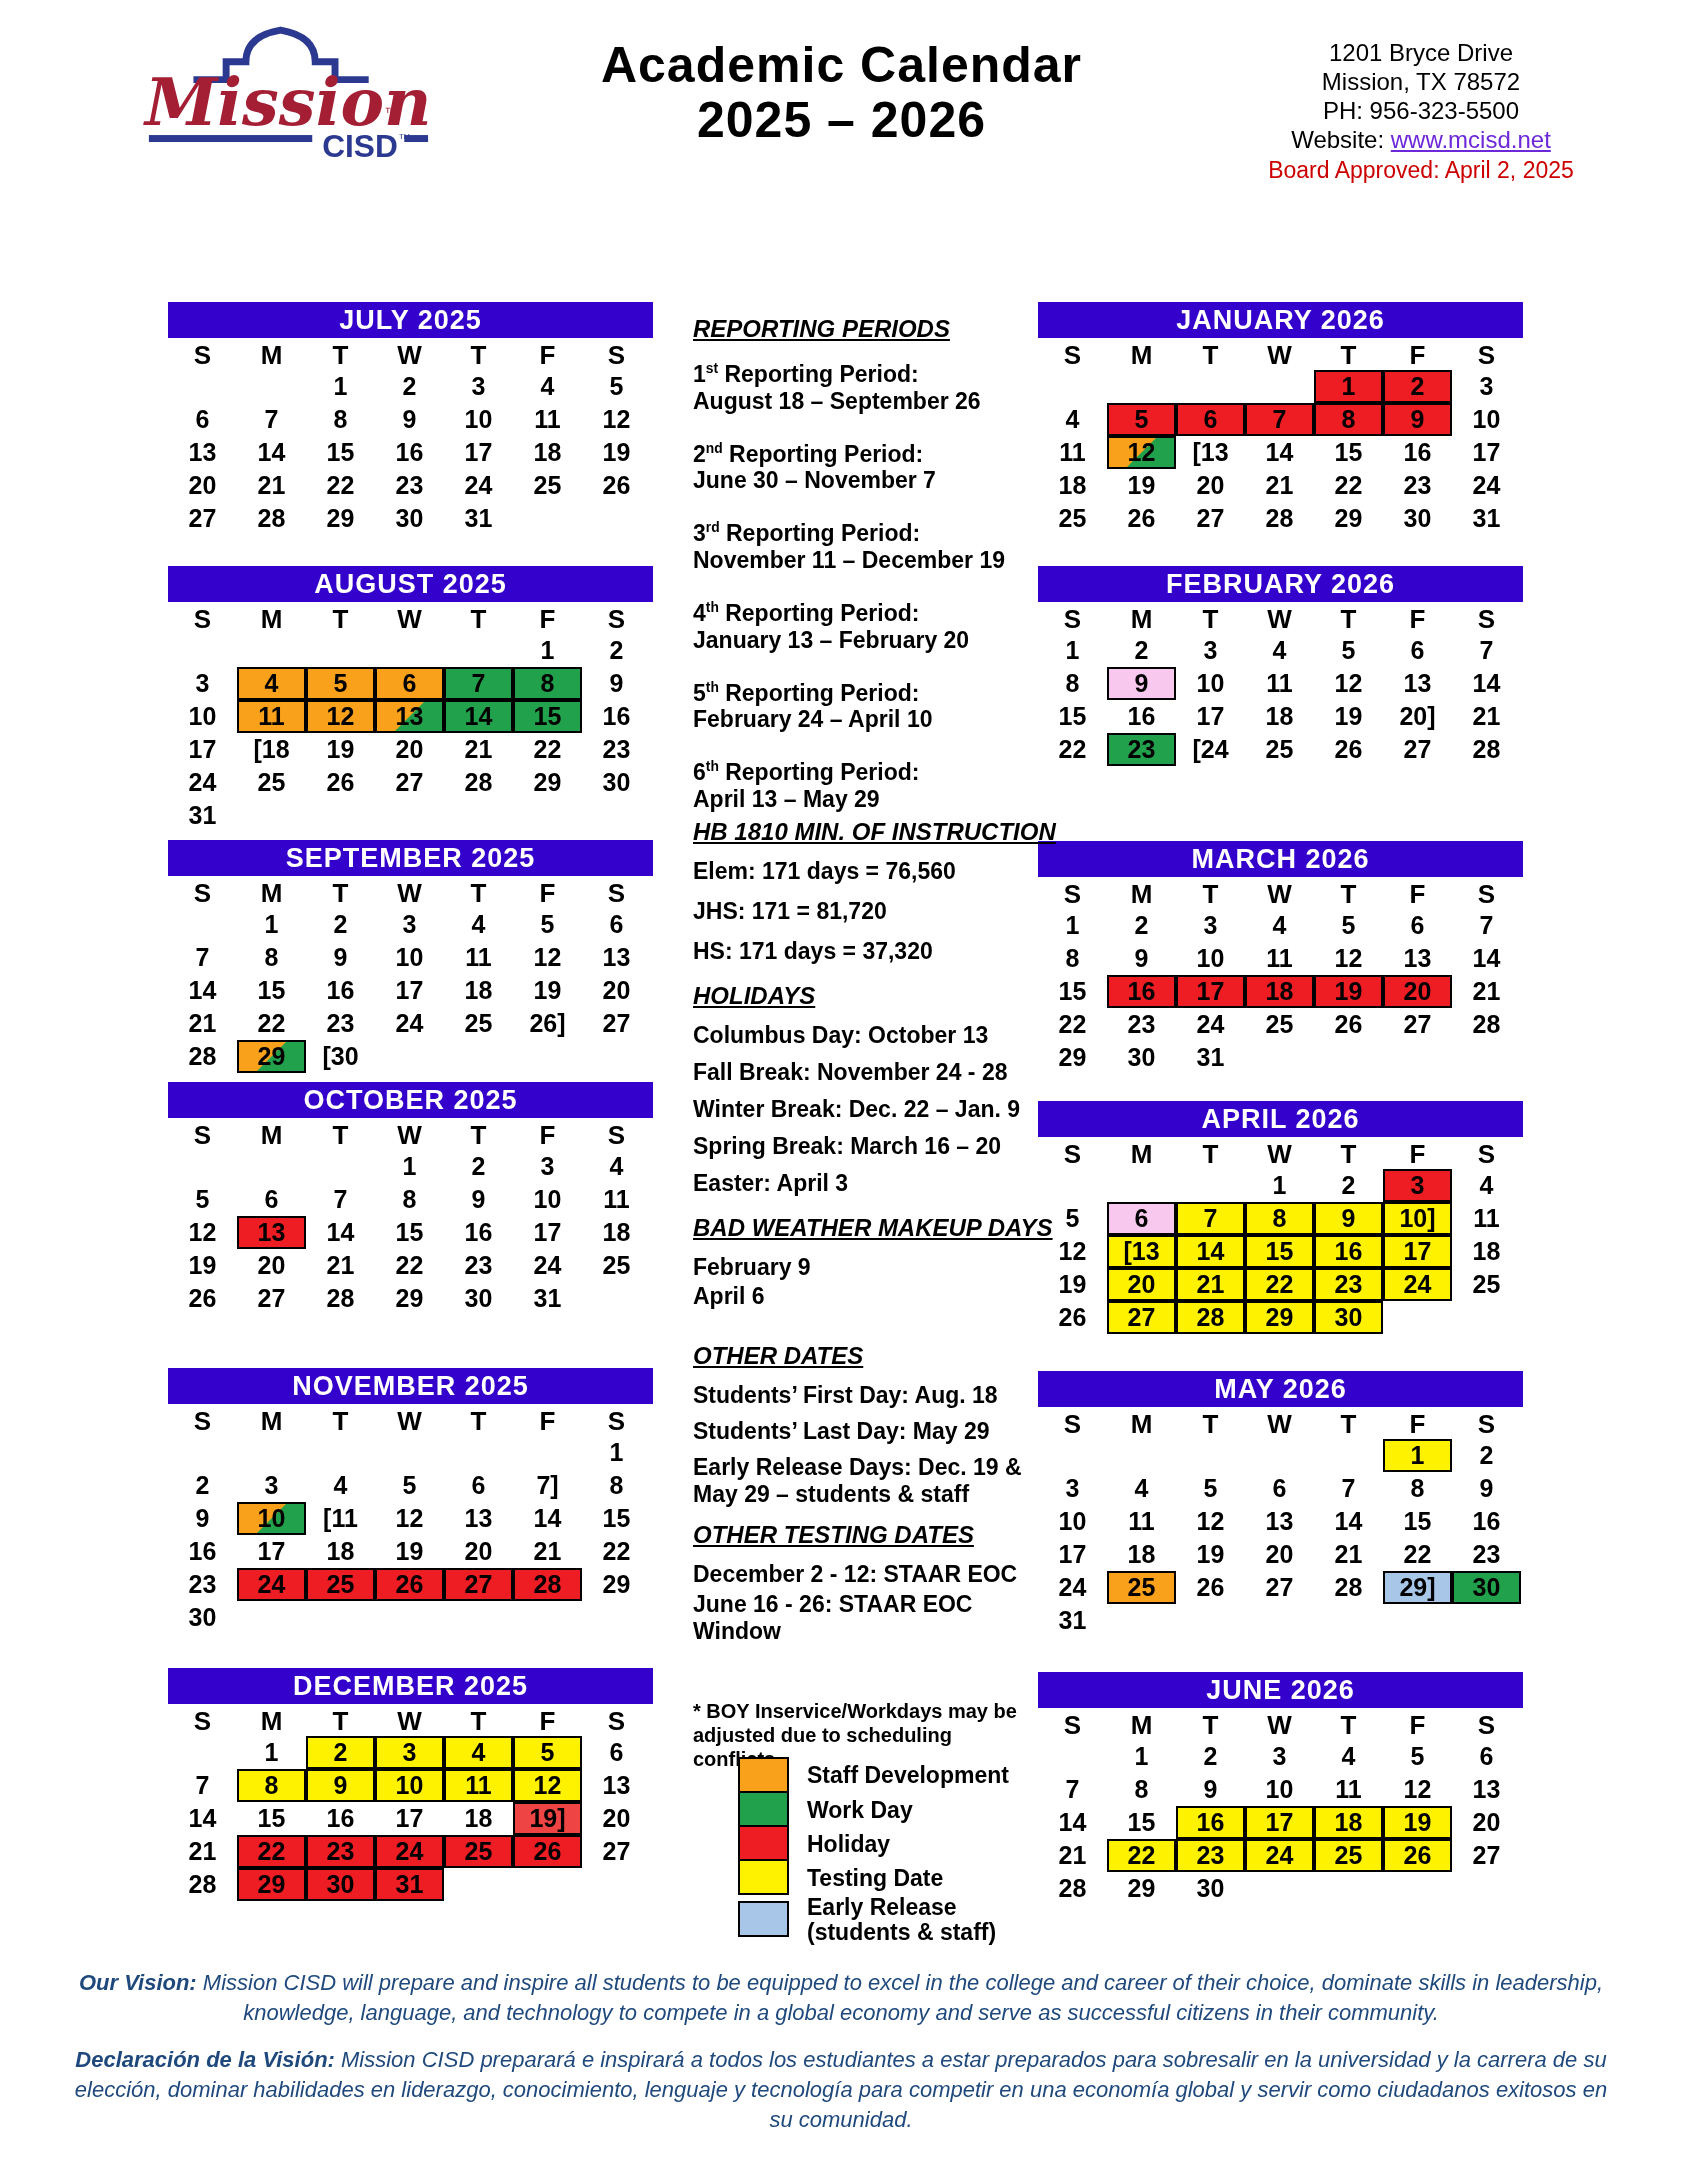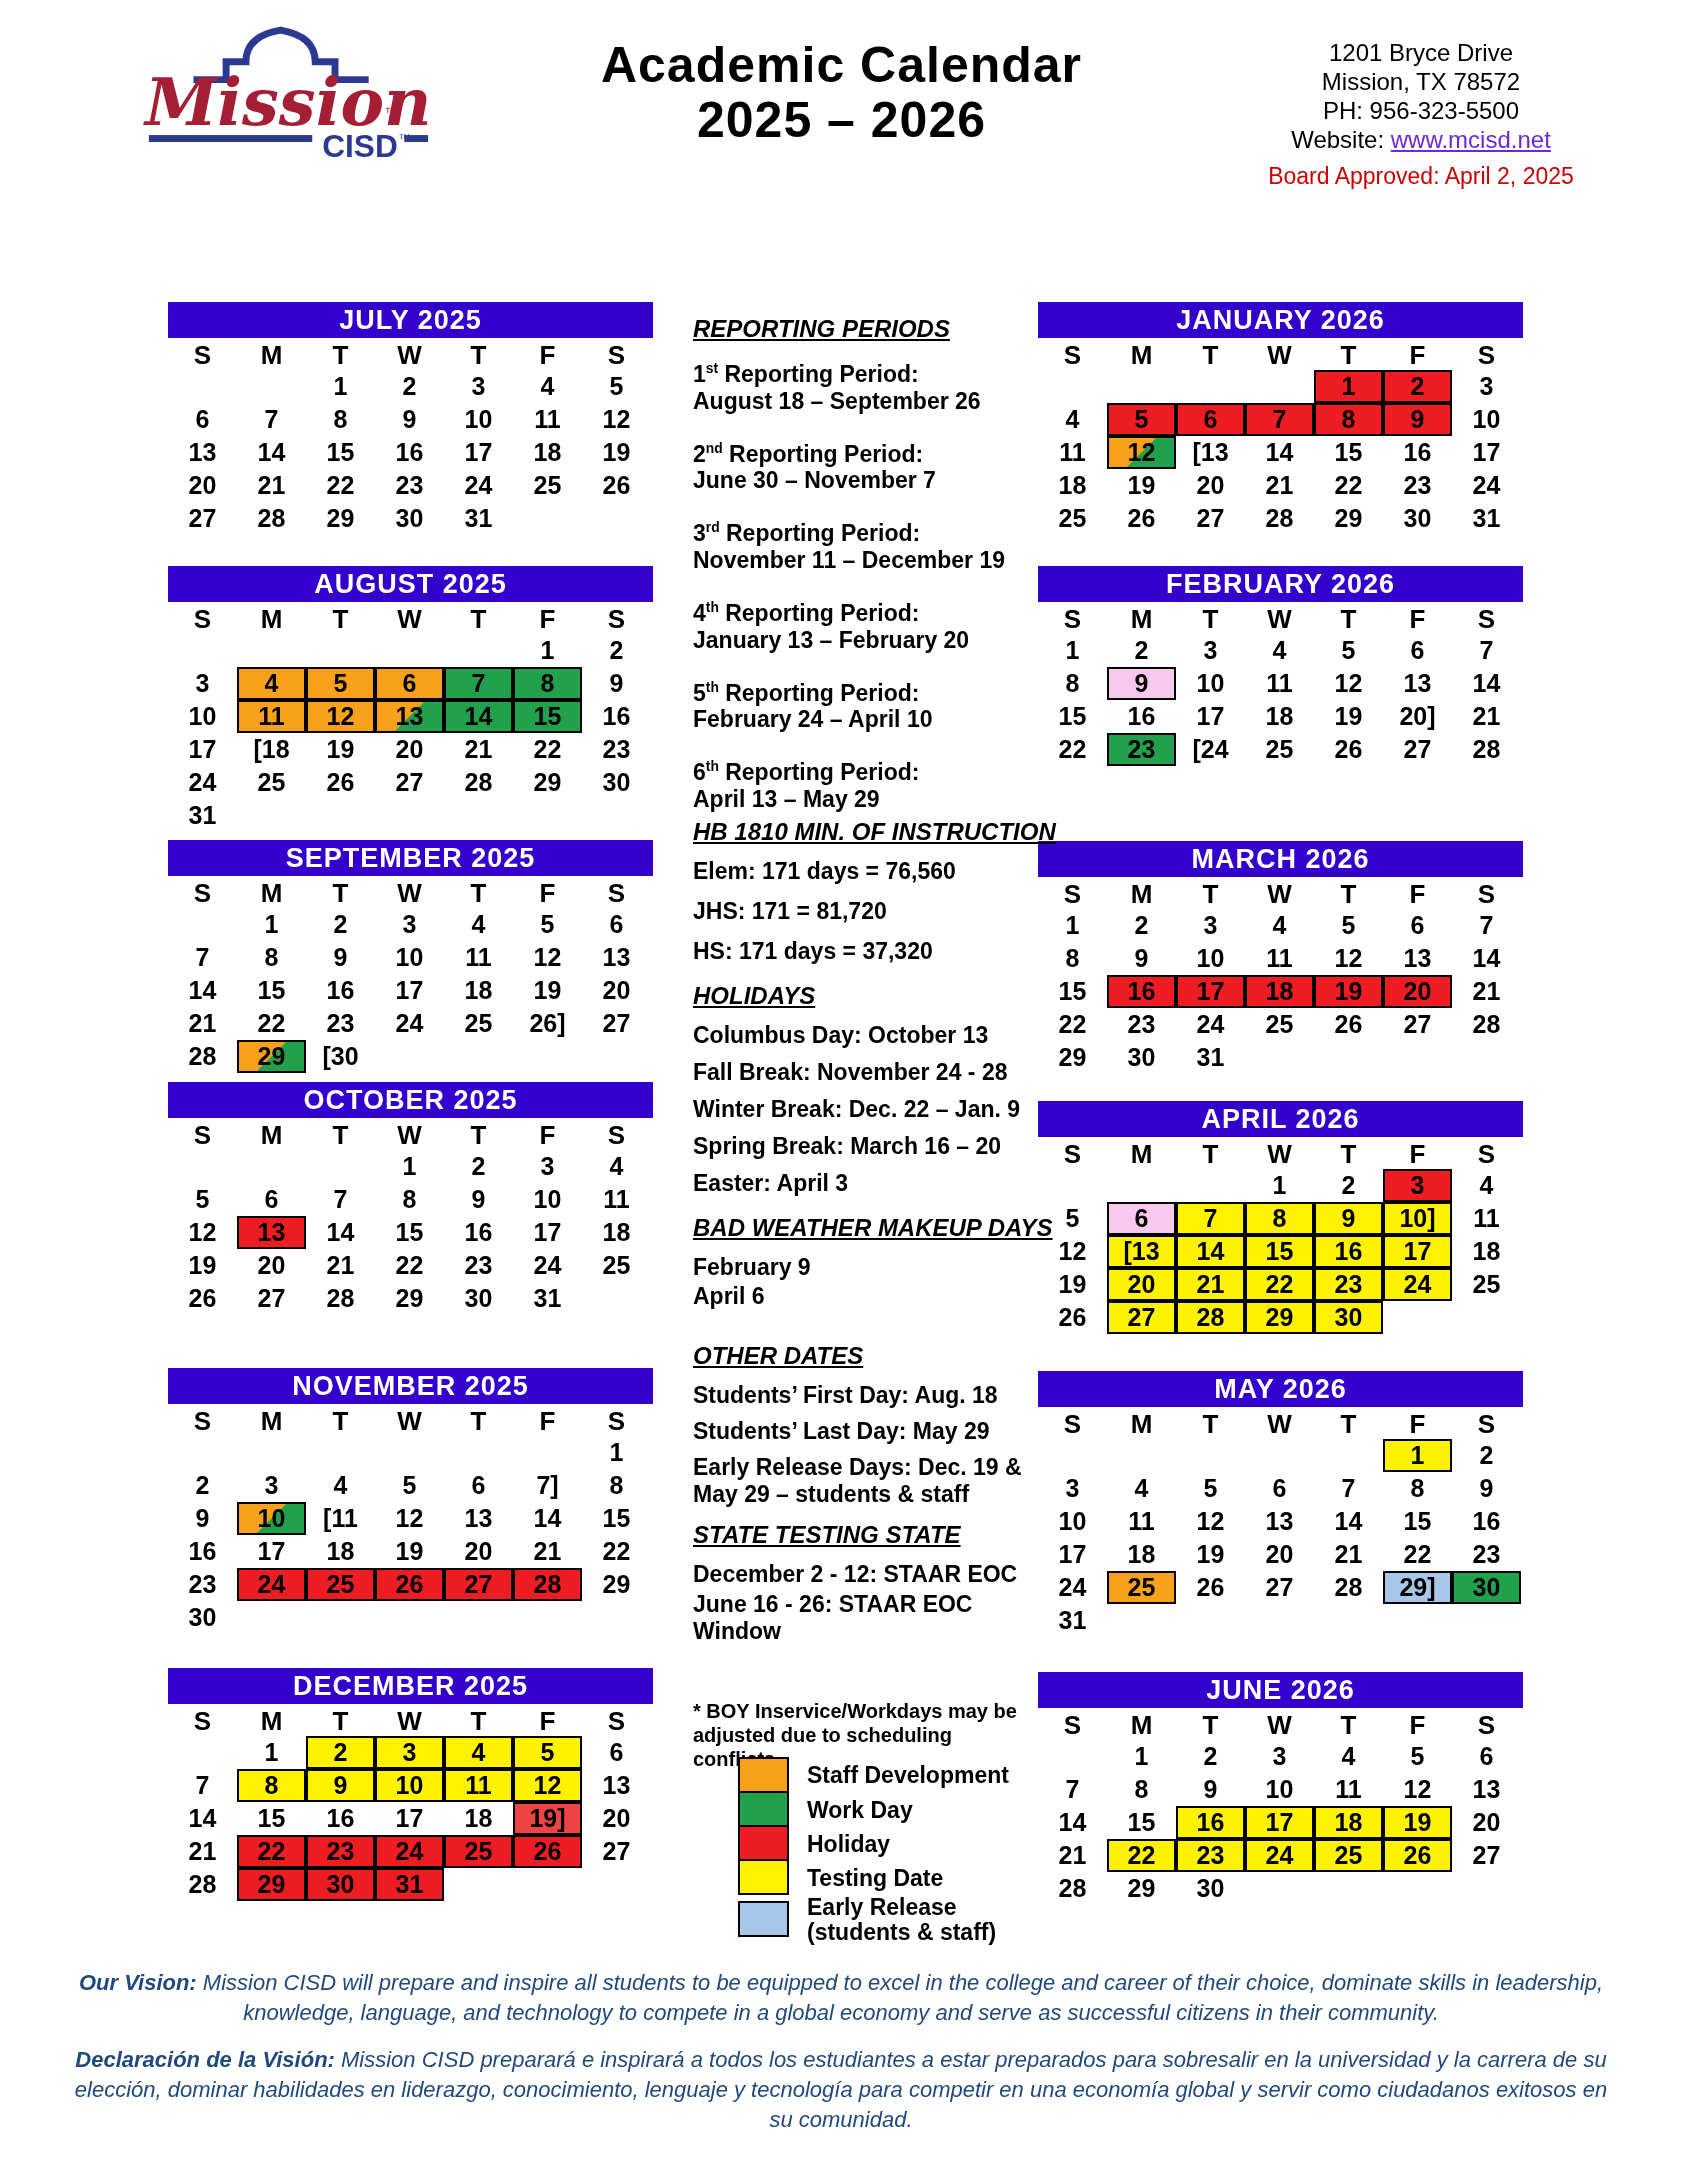--- a/index.html
+++ b/index.html
@@ -7,21 +7,21 @@
     width:1683px;height:2178px;position:relative;background:#ffffff;
     font-family:"Liberation Sans",sans-serif;color:#000;
   }
   
   .logo-box{position:absolute;left:139px;top:18px;width:297px;height:149px;}
   .title-box{position:absolute;left:515px;top:38px;width:653px;text-align:center;}
   .title-line{font-weight:bold;font-size:50px;line-height:55px;letter-spacing:1px;}
   .addr-box{position:absolute;left:1218px;top:38px;width:406px;text-align:center;
             font-size:24px;line-height:29px;}
   .addr-link{color:#6d28d9;text-decoration:underline;}
-  .addr-approved{color:#CC0000;font-size:23px;margin-top:8px;}
+  .addr-approved{color:#CC0000;font-size:23px;margin-top:2px;}
   
   .month{position:absolute;width:485px;}
   .mh{height:36px;background:#3300CC;color:#fff;font-weight:bold;font-size:27px;
       line-height:36px;text-align:center;letter-spacing:1px;}
   .dl{display:grid;grid-template-columns:repeat(7,69px);height:32px;}
   .dl div{text-align:center;font-weight:bold;font-size:26px;line-height:34px;}
   .wk{display:grid;grid-template-columns:repeat(7,69px);height:33px;}
   .dc{text-align:center;font-weight:bold;font-size:25px;line-height:33px;box-sizing:border-box;}
   .dc.hl{border:2px solid #000;line-height:29px;}
   #m-july{left:168px;top:302px}      #m-january{left:1038px;top:302px}
@@ -833,21 +833,21 @@
     <div class="si">February 9</div>
     <div class="si">April 6</div>
   </div>
 <div id="sec-other_dates" class="sec">
     <div class="sh">OTHER DATES</div>
     <div class="si">Students’ First Day: Aug. 18</div>
     <div class="si">Students’ Last Day:  May 29</div>
     <div class="si">Early Release Days: Dec. 19 &amp; May 29 – students &amp; staff</div>
   </div>
 <div id="sec-state_testing" class="sec">
-    <div class="sh">STATE TESTING STATE</div>
+    <div class="sh">OTHER TESTING DATES</div>
     <div class="si">December 2 - 12:  STAAR EOC</div>
     <div class="si">June 16 - 26: STAAR EOC Window</div>
   </div>
 
 <div id="footnote">* BOY Inservice/Workdays may be adjusted due to scheduling conflicts</div>
 <div id="legend">
     <div class="lg-row">
       <div class="lg-sw" style="background: rgb(249, 161, 27);"></div>
       <div class="lg-lb">Staff Development</div>
     </div>

